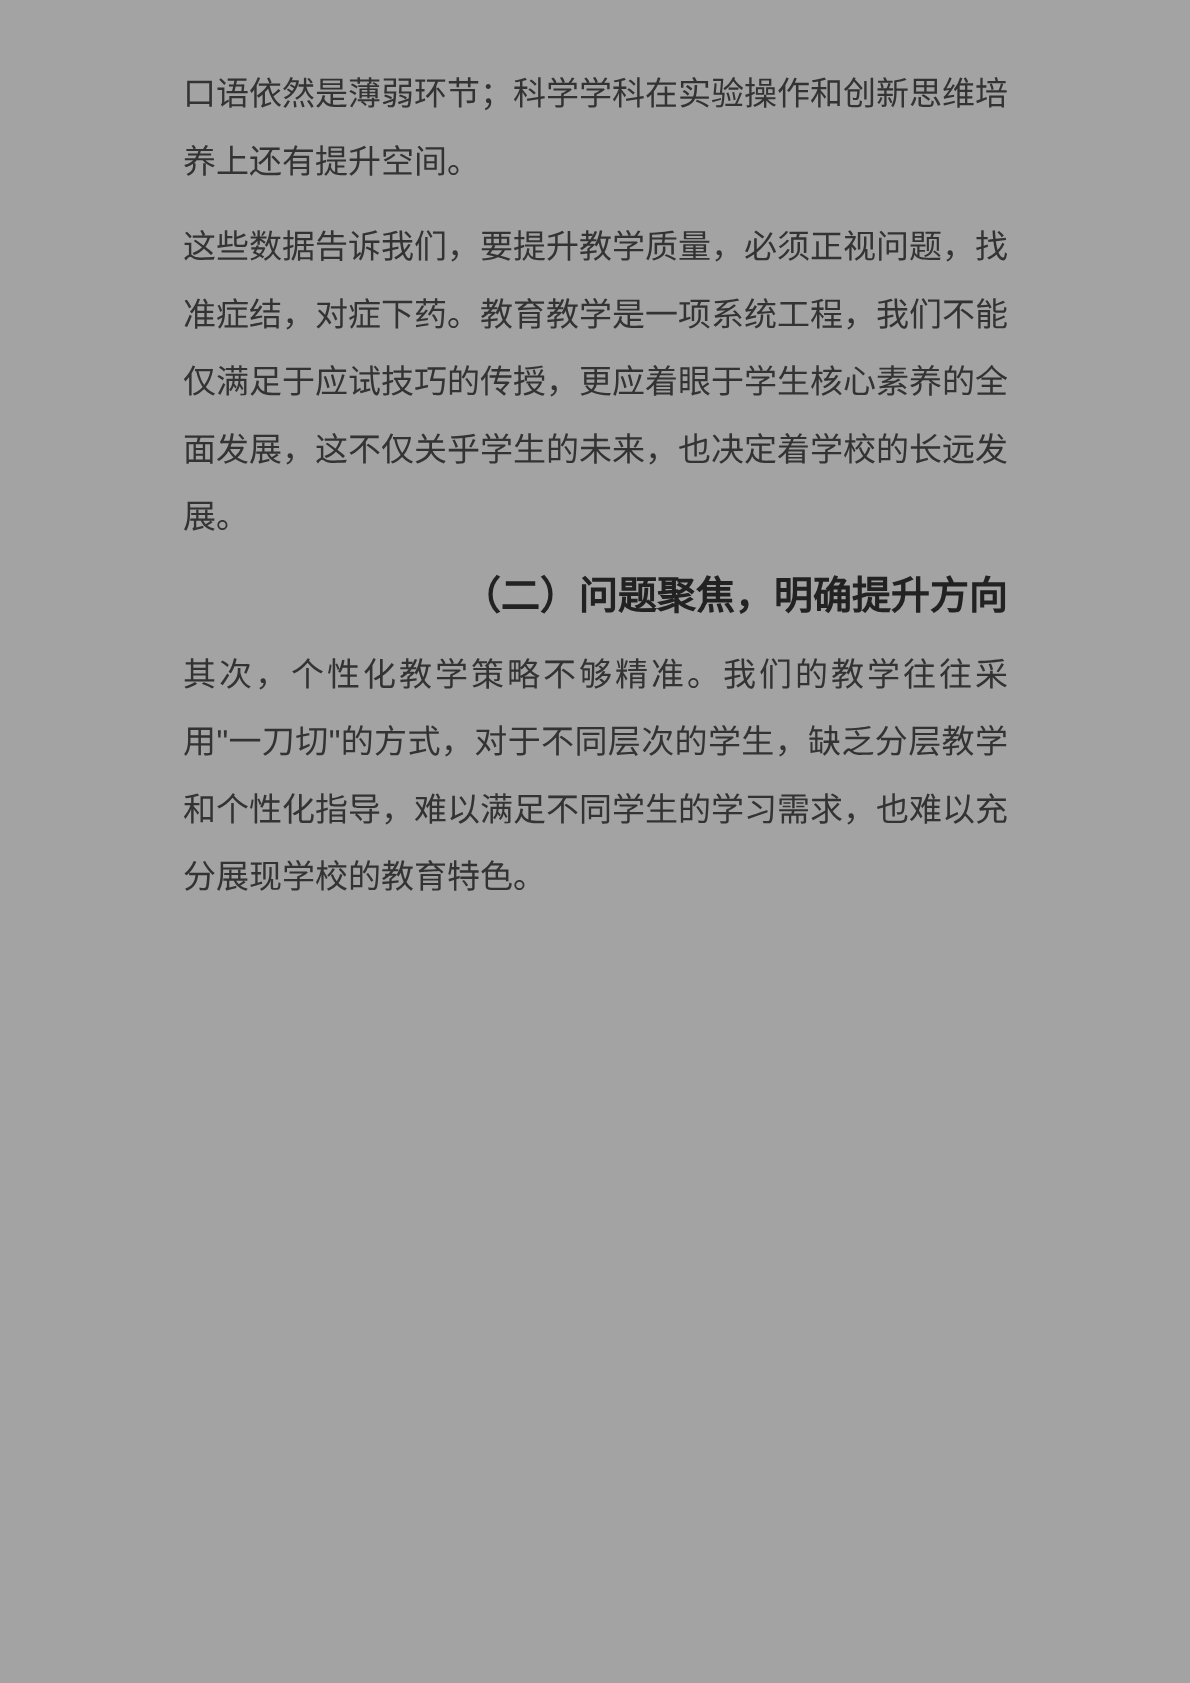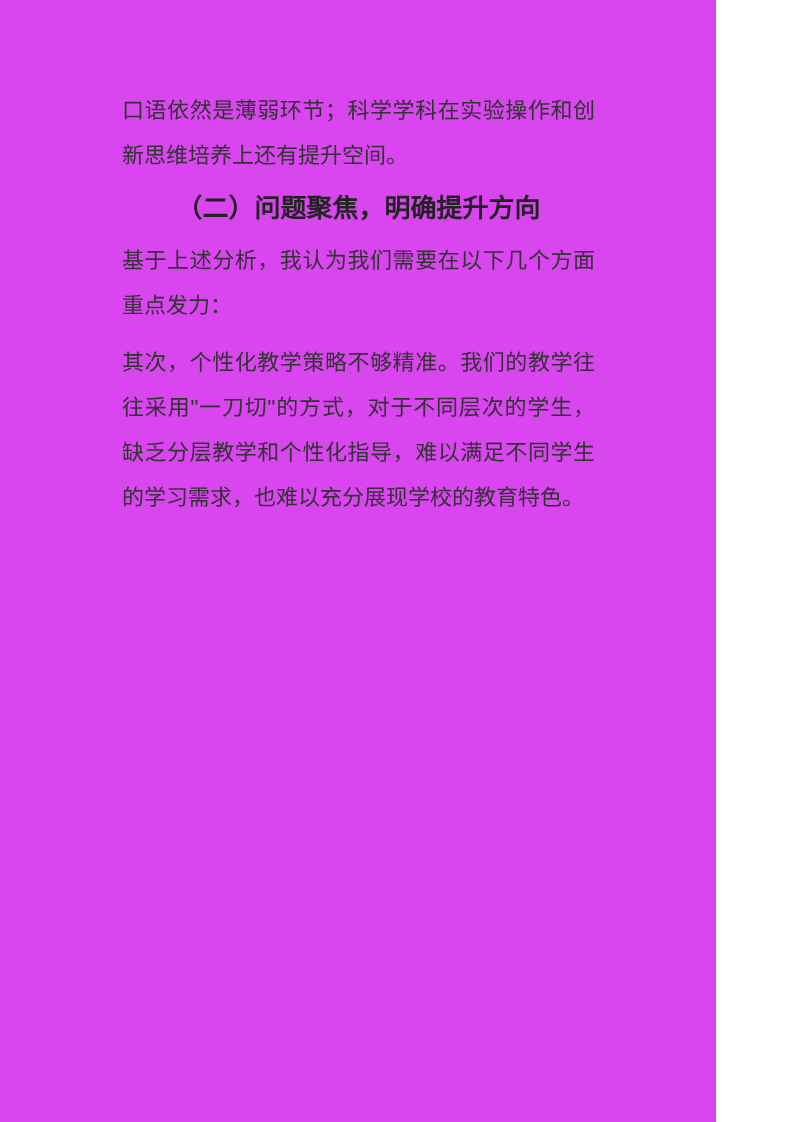--- a/index.html
+++ b/index.html
@@ -8,54 +8,54 @@
     background: #ffffff;
   }
   body {
     width: 793px;
     height: 1122px;
     overflow: hidden;
     font-family: "Liberation Sans", sans-serif;
   }
   .page {
     box-sizing: border-box;
-    width: 716px;
+    width: 793px;
     height: 1122px;
-    padding: 88px 121px 0 122px;
-    background: #d946ef;
+    padding: 40px 121px 0 122px;
+    background: #a3a3a3;
     color: #333333;
   }
   .page p {
     font-size: 22px;
     line-height: 45px;
     margin: 12px 0;
     text-align: justify;
     text-justify: inter-ideograph;
     word-break: break-all;
     color: #333333;
   }
   .page p:first-child {
     margin-top: 0;
   }
   .page h2 {
     font-size: 26px;
     line-height: 36px;
     margin: 12px 0;
     font-weight: 700;
     color: #222222;
-    text-align: center;
+    text-align: right;
   }
 </style>
 </head>
 <body>
 
 <div class="page">
   <p>口语依然是薄弱环节；科学学科在实验操作和创新思维培养上还有提升空间。</p>
 
+  <p>这些数据告诉我们，要提升教学质量，必须正视问题，找准症结，对症下药。教育教学是一项系统工程，我们不能仅满足于应试技巧的传授，更应着眼于学生核心素养的全面发展，这不仅关乎学生的未来，也决定着学校的长远发展。</p>
 
   <h2>（二）问题聚焦，明确提升方向</h2>
 
-  <p>基于上述分析，我认为我们需要在以下几个方面重点发力：</p>
 
 
   <p>其次，个性化教学策略不够精准。我们的教学往往采用"一刀切"的方式，对于不同层次的学生，缺乏分层教学和个性化指导，难以满足不同学生的学习需求，也难以充分展现学校的教育特色。</p>
 
 </div>
 
 </body></html>

